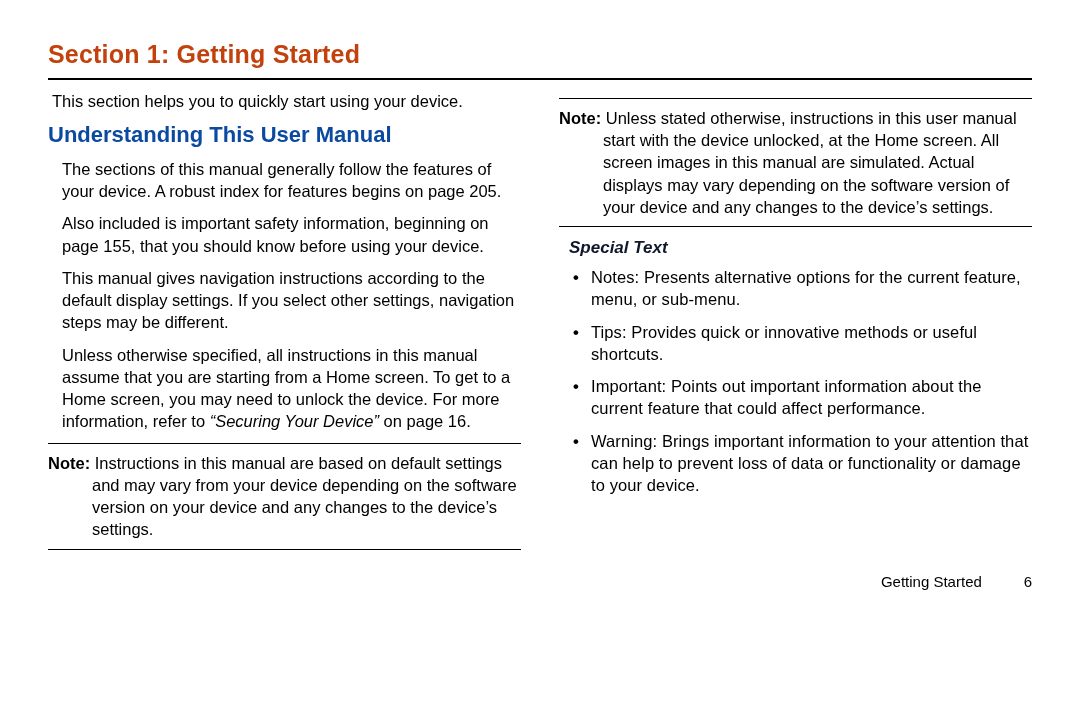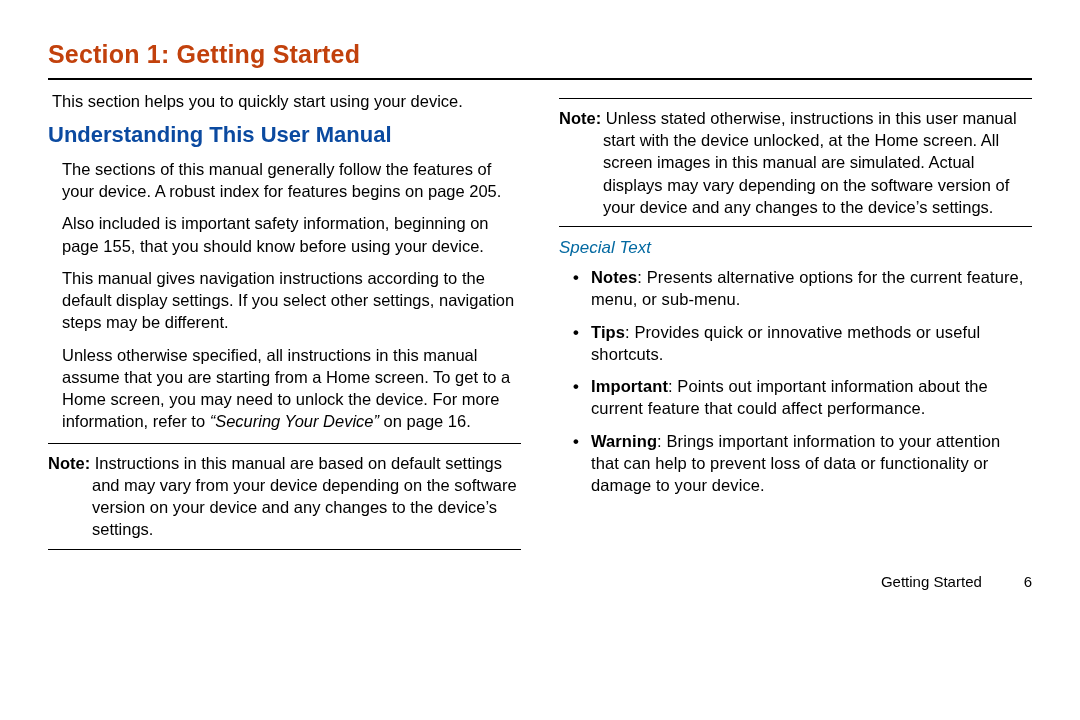--- a/index.html
+++ b/index.html
@@ -30,35 +30,35 @@
 
     .intro { margin: 0 0 8px 4px; }
 
     h2.blue-heading {
       color: #0b4aa0;
       font-weight: 700;
       font-size: 22px;
       margin: 4px 0 8px 0;
     }
     h3.blue-italic {
-      color: #0369a1;
-      font-weight: 400;
+      color: #0f172a;
+      font-weight: 700;
       font-style: italic;
       font-size: 17px;
-      margin: 10px 0 6px 0;
+      margin: 10px 0 6px 10px;
     }
     p.body { margin: 0 0 10px 14px; }
     .cond { font-family: "Arial Narrow", Arial, sans-serif; letter-spacing: 0.1px; }
     .note-block { margin: 6px 0 6px 0; }
     .note-block .label { font-weight: 700; }
     .note-block .note-text { display: block; margin-left: 44px; }
     ul.bullets { list-style: none; margin: 4px 0 0 14px; }
     ul.bullets li { position: relative; padding-left: 18px; margin-bottom: 10px; }
     ul.bullets li::before { content: "•"; position: absolute; left: 0; top: 0; font-weight: 700; }
-    .bullet-label { font-weight: 700; }
+    .bullet-label { font-weight: 400; }
     em.ref { font-style: italic; }
     .footer {
       text-align: right;
       margin-top: 14px;
       font-size: 15px;
     }
     .footer .pg { display: inline-block; width: 28px; text-align: right; margin-left: 18px; }
   </style>
 </head>
 <body>

